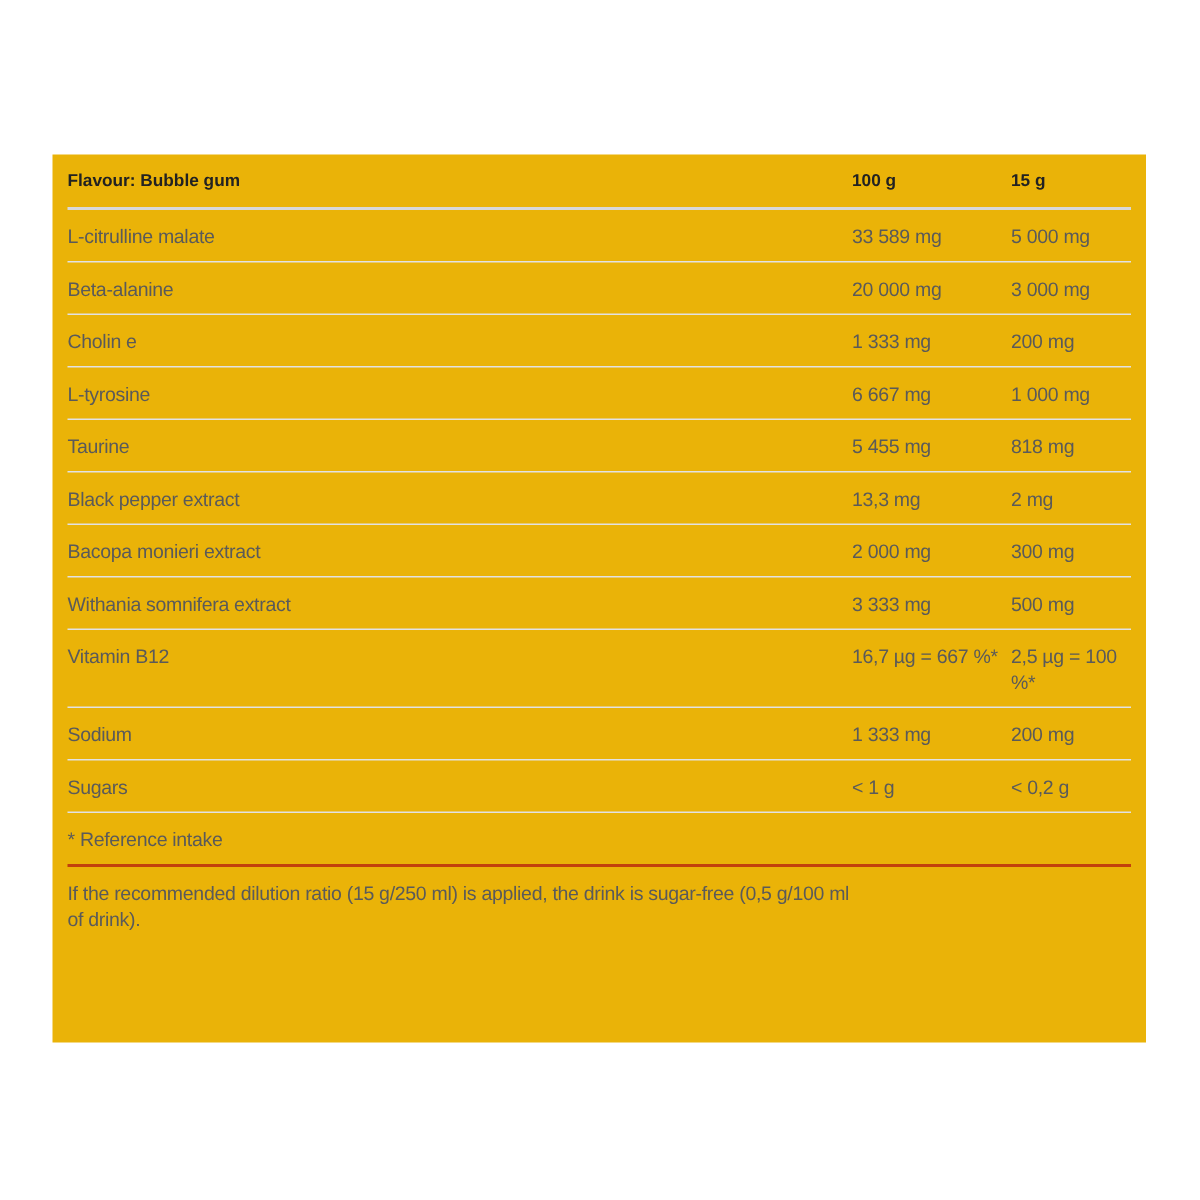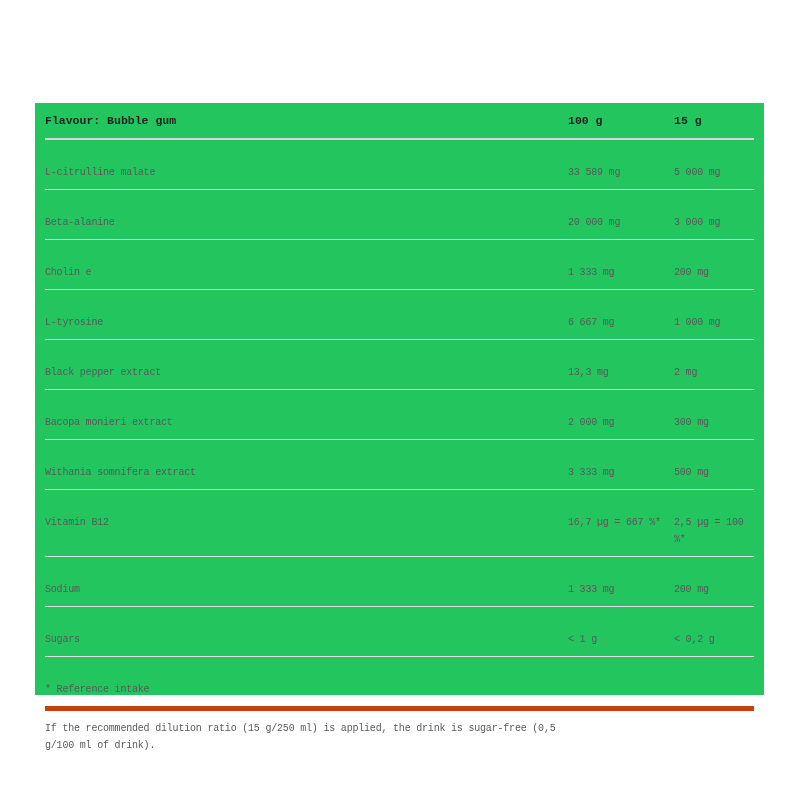--- a/index.html
+++ b/index.html
@@ -9,24 +9,24 @@
       width: 800px;
       height: 800px;
       overflow: hidden;
     }
     .panel {
       position: absolute;
       left: 35px;
       top: 103px;
       width: 729px;
       height: 592px;
-      background: #22c55e;
+      background: #eab308;
       box-sizing: border-box;
       padding: 0 10px;
-      font-family: Liberation Mono, monospace;
+      font-family: Liberation Sans, sans-serif;
       color: #5a5a5a;
     }
     table.nutri {
       width: 709px;
       border-collapse: collapse;
       table-layout: fixed;
     }
     table.nutri col.c-name { width: 523px; }
     table.nutri col.c-100 { width: 106px; }
     table.nutri col.c-15 { width: 80px; }
@@ -34,33 +34,33 @@
       font-weight: bold;
       color: #222222;
       font-size: 11.5px;
       text-align: left;
       height: 35px;
       padding: 0 0 0 0;
       border-bottom: 2px solid #d8d8d8;
       vertical-align: middle;
     }
     table.nutri td {
-      font-size: 10px;
+      font-size: 13px;
       letter-spacing: -0.2px;
       text-align: left;
       vertical-align: top;
-      padding: 24px 0 8px 0;
+      padding: 9px 0 8px 0;
       line-height: 17px;
       border-bottom: 1px solid #e2e2e2;
     }
     table.nutri tr.tall td {
       height: 33px;
     }
     table.nutri tr.note td {
-      border-bottom: 5px solid #c2410c;
+      border-bottom: 2px solid #c2410c;
     }
     table.nutri tr.last td {
       border-bottom: none;
       padding-top: 9px;
     }
   </style>
 </head>
 <body>
 
 <div class="panel">
@@ -90,20 +90,25 @@
       </tr>
       <tr>
         <td>Cholin e</td>
         <td>1 333 mg</td>
         <td>200 mg</td>
       </tr>
       <tr>
         <td>L-tyrosine</td>
         <td>6 667 mg</td>
         <td>1 000 mg</td>
+      </tr>
+      <tr>
+        <td>Taurine</td>
+        <td>5 455 mg</td>
+        <td>818 mg</td>
       </tr>
       <tr>
         <td>Black pepper extract</td>
         <td>13,3 mg</td>
         <td>2 mg</td>
       </tr>
       <tr>
         <td>Bacopa monieri extract</td>
         <td>2 000 mg</td>
         <td>300 mg</td>

